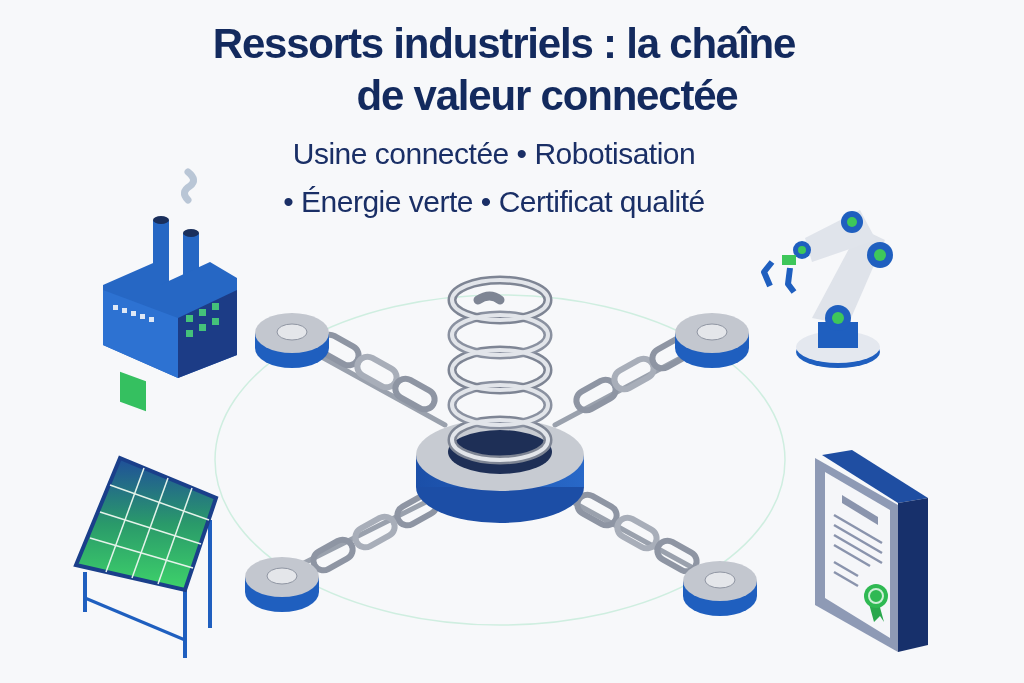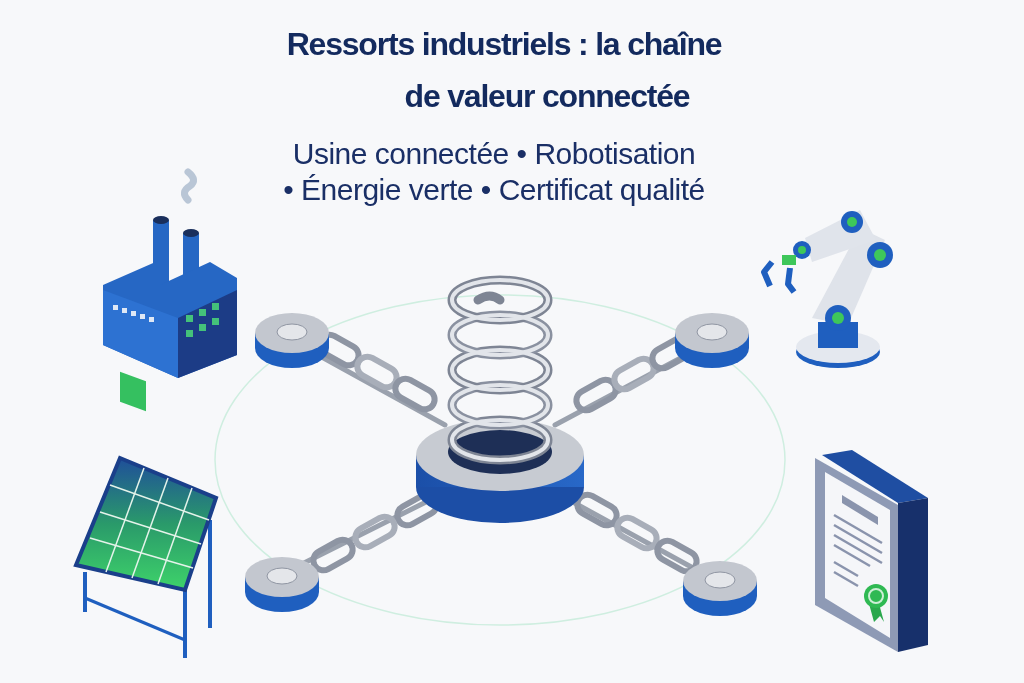--- a/index.html
+++ b/index.html
@@ -1,22 +1,22 @@
 <!DOCTYPE html>
 <html><head>
 <meta charset="utf-8">
 <style>
   html, body { margin:0; padding:0; }
   body { width:1024px; height:683px; background:#f7f8fa; overflow:hidden; position:relative; font-family:"Liberation Sans", sans-serif; }
-  .title { position:absolute; left:0; width:1008px; text-align:center; color:#132a5e; font-weight:bold; font-size:32px; letter-spacing:-1.2px; line-height:48px; }
+  .title { position:absolute; left:0; width:1008px; text-align:center; color:#132a5e; font-weight:bold; font-size:42px; letter-spacing:-1.2px; line-height:48px; }
   .t1 { top:20px; }
   .t2 { top:72px;padding-left:43px; }
   .sub { position:absolute; left:0; width:988px; text-align:center; color:#1a2f66; font-size:30px; line-height:36px; letter-spacing:-0.5px; }
   .s1 { top:136px; }
-  .s2 { top:172px; }
+  .s2 { top:184px; }
   svg.scene { position:absolute; left:0; top:0; }
 </style>
 </head>
 <body>
 
 <div class="title t1">Ressorts industriels : la chaîne</div>
 <div class="title t2">de valeur connectée</div>
 <div class="sub s1">Usine connectée • Robotisation</div>
 <div class="sub s2">• Énergie verte • Certificat qualité</div>
 

